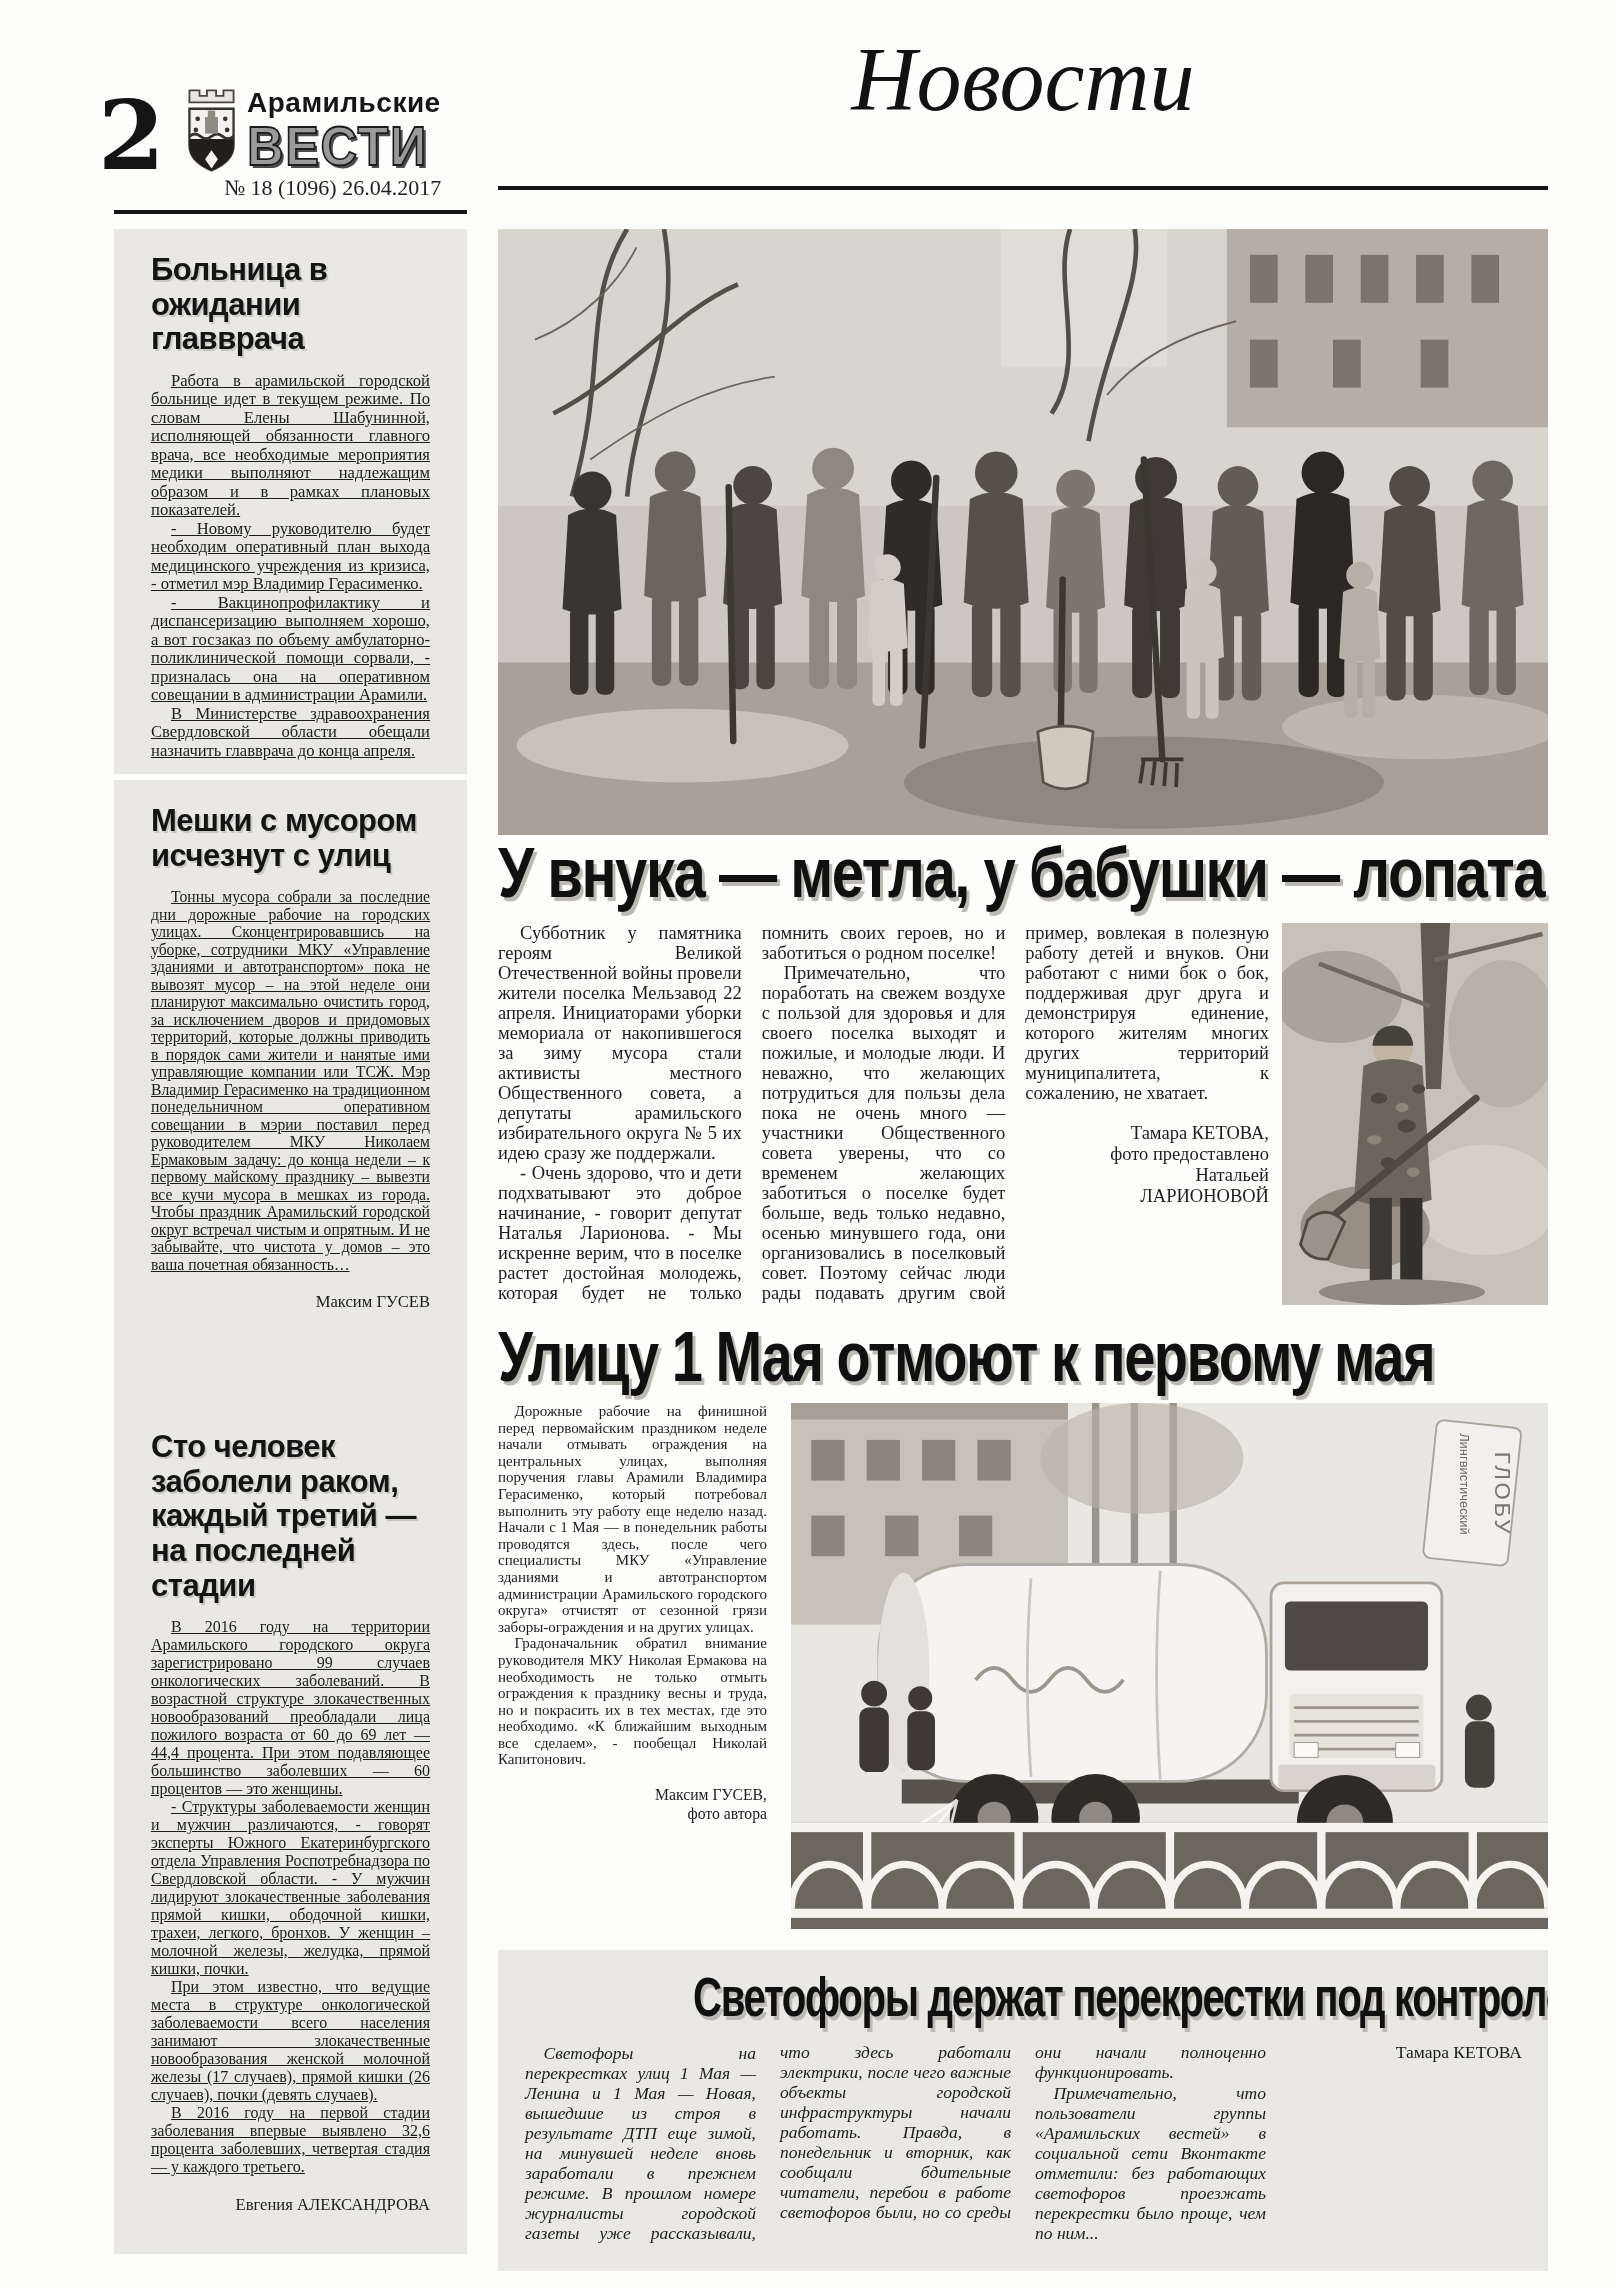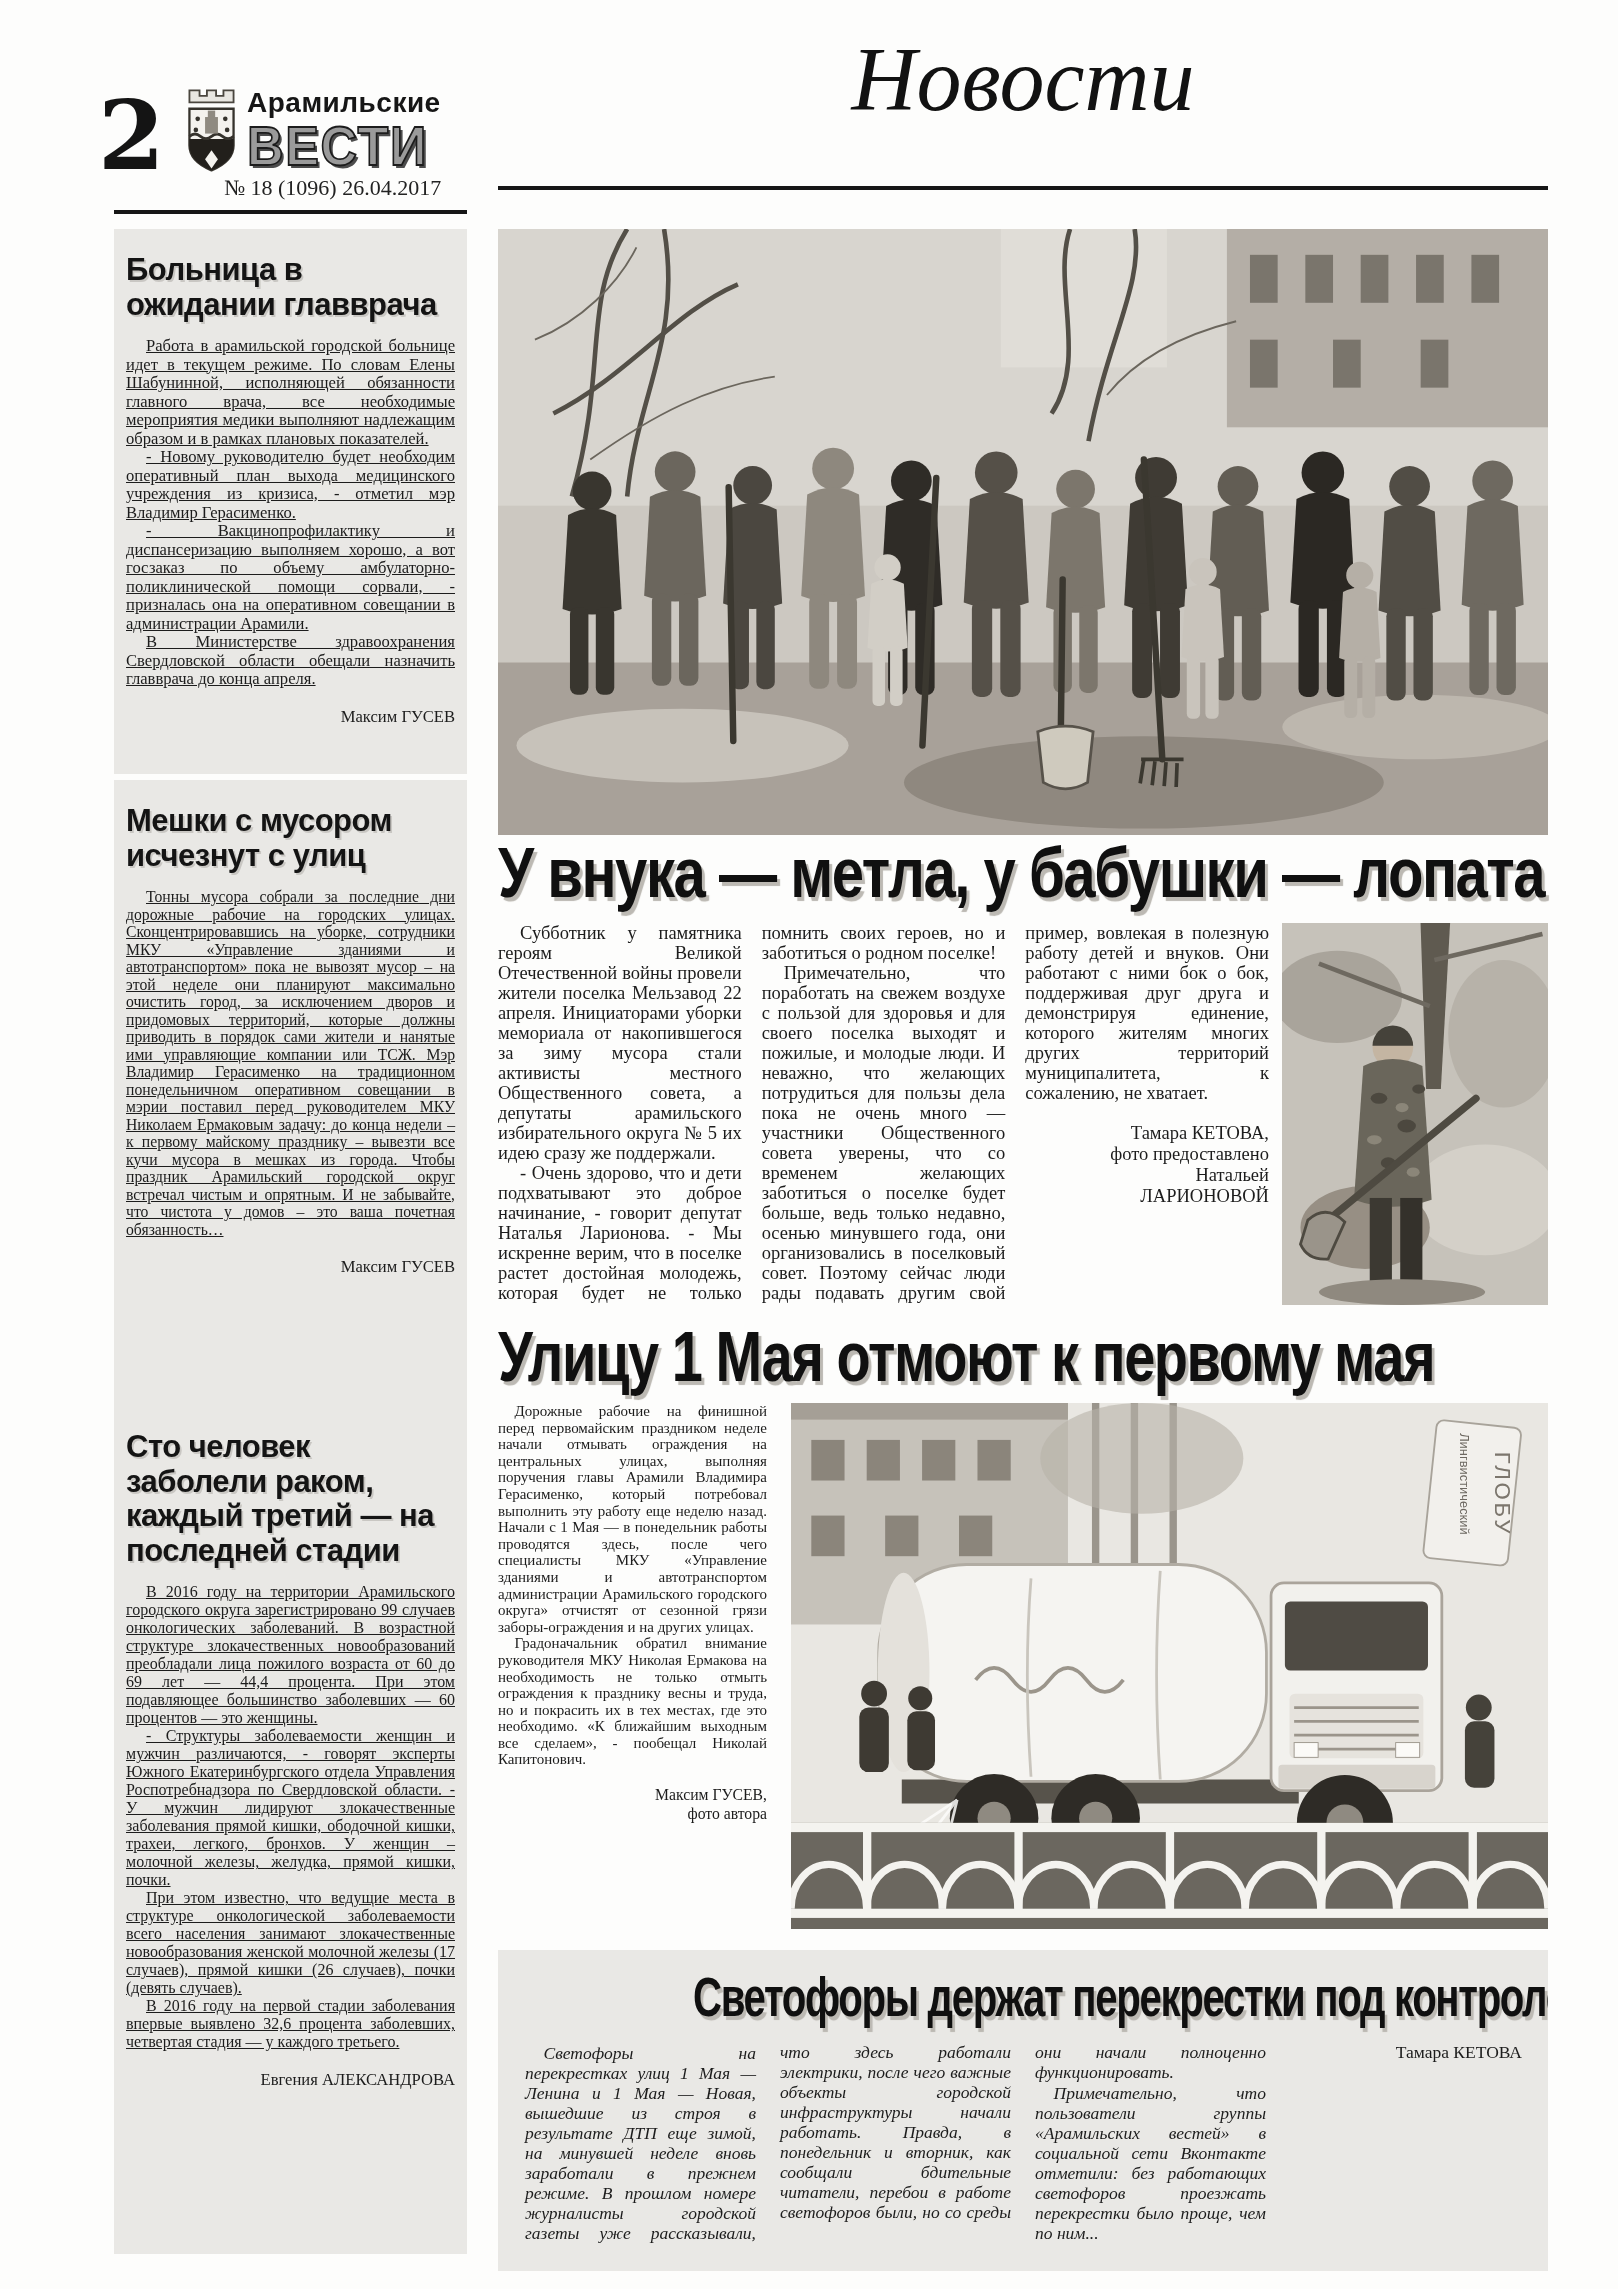--- a/index.html
+++ b/index.html
@@ -16,21 +16,21 @@
               display:inline-block;transform:scaleX(.92);transform-origin:0 50%;}
   .issue{position:absolute;left:224px;top:177px;font:22px/1 "Liberation Serif",serif;color:#222;}
   .section-title{position:absolute;left:498px;top:35px;width:1050px;text-align:center;
                  font:italic 400 90px/1 "Liberation Serif",serif;color:#121212;}
   .rule{position:absolute;background:#161616;height:3.7px;}
   .rule-left{left:114px;top:210px;width:353px;}
   .rule-right{left:498px;top:186px;width:1050px;}
 
   
   .graybox{position:absolute;background:#e9e8e5;overflow:hidden;box-sizing:border-box;}
-  .leftbox{left:114px;width:353px;padding:22px 12px;}
+  .leftbox{left:114px;width:353px;padding:22px 37px;}
   #box-hospital{top:229px;height:545px;}
   #box-trash{top:780px;height:710px;}
   #box-cancer{top:1406px;height:848px;}
   .boxtitle{margin:1.8px 0 14.8px;font:700 31px/1.12 "Liberation Sans",sans-serif;color:#141414;
             letter-spacing:-0.5px;text-shadow:1.8px 1.8px 0 #c9c7c3;}
   .boxbody p{margin:0;text-indent:20px;text-align:justify;text-decoration:underline;}
   #box-hospital .boxbody{font:16.6px/18.5px "Liberation Serif",serif;}
   #box-trash .boxbody{font:15.7px/17.5px "Liberation Serif",serif;}
   #box-cancer .boxbody{font:16px/18px "Liberation Serif",serif;}
   .sig{margin-top:18.5px;text-align:right;font:16.6px/1.2 "Liberation Serif",serif;}

